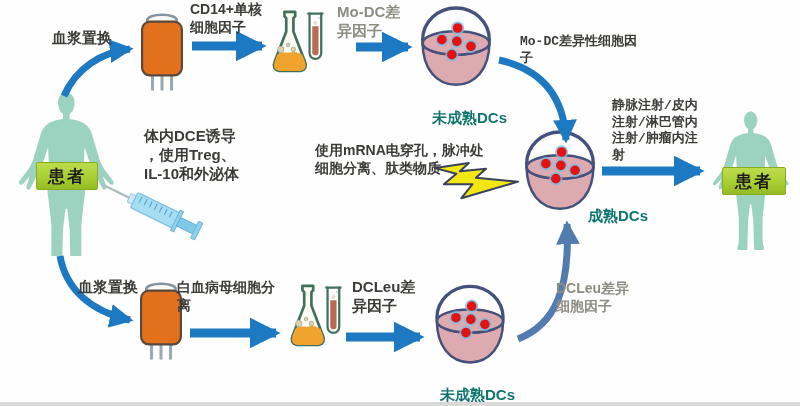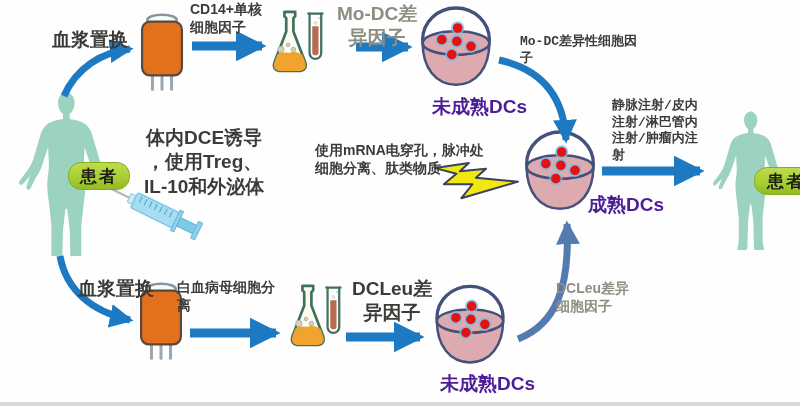--- a/index.html
+++ b/index.html
@@ -1,27 +1,27 @@
 <!DOCTYPE html>
 <html style="--arrow-blue: #1d79c1; --arrow-steel: #527cb0; --bag-orange: #e2701c; --dish-pink: #ddabaf; --dish-rim: #44517c; --cell-red: #e41212; --cell-halo: #79bee4; --body-teal: #9cd2c0; --label-green: #a9cf33; --flask-liquid: #f1a42d; --flask-outline: #41715c; --tube-liquid: #b96b51; --syringe-blue: #a5ddf3; --lightning-yellow: #f2e713; --text-dark: #3b3b38; --text-gray: #8d8d82;"><head>
 <meta charset="utf-8">
 <style>
   html,body{margin:0;padding:0;background:#fff;}
   #canvas{position:relative;width:800px;height:406px;background:#fefefe;overflow:hidden;
           font-family:"Liberation Sans","DejaVu Sans",sans-serif;border-bottom:4px solid #d9d9d9;box-sizing:border-box;}
   .txt{position:absolute;white-space:pre-line;font-weight:700;color:var(--text-dark);line-height:1.28;z-index:10;}
   .t13{font-size:13px;font-family:Liberation Mono, monospace;}
   .t14{font-size:14px;}
-  .t15{font-size:19px;text-align:center;}
+  .t15{font-size:15px;}
   .gray{color:var(--text-gray);}
-  .dark{color:#4c1d95;}
+  .dark{color:#0f766e;margin-top:13px;}
   .patient-label{position:absolute;display:flex;align-items:center;justify-content:center;
       background:linear-gradient(180deg,#bcdc4e 0%,var(--label-green) 55%,#95bb25 100%);
-      border:1px solid #87ac1d;border-radius:13px;z-index:8;
-      font-size:17px;font-weight:700;color:#1d1d1a;letter-spacing:2px;margin-left:32px;}
+      border:1px solid #87ac1d;border-radius:2px;z-index:8;
+      font-size:17px;font-weight:700;color:#1d1d1a;letter-spacing:2px;}
   svg{display:block;}
   .icon{position:absolute;z-index:3;}
   .arrows{position:absolute;left:0;top:0;z-index:5;pointer-events:none;}
   .arrow-blue{stroke:var(--arrow-blue);fill:none;}
   .arrow-steel{stroke:var(--arrow-steel);fill:none;}
   .figure{position:absolute;z-index:1;}
   .rot{transform-origin:0 0;}
 </style>
 </head>
 <body>

